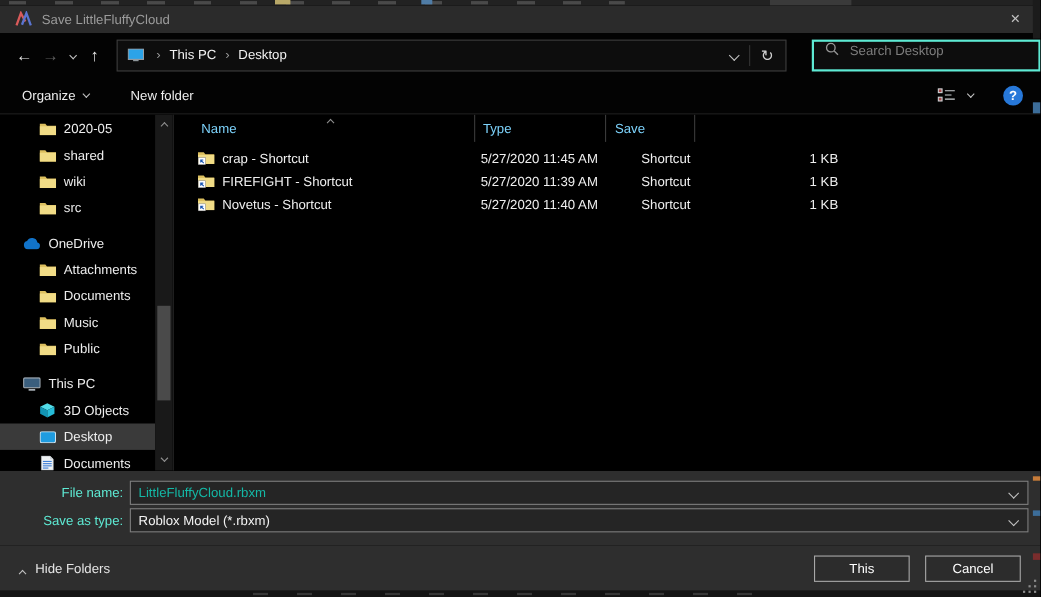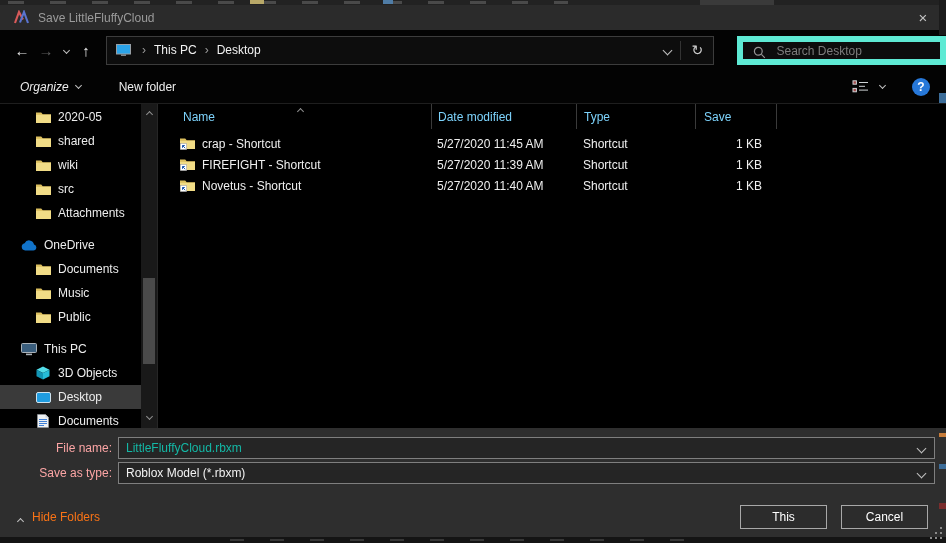--- a/index.html
+++ b/index.html
@@ -38,31 +38,31 @@
   .addr{width:610px;height:29px;box-sizing:border-box;border:1px solid #3c3c3c;background:#0d0d0d;
         display:flex;align-items:center;margin-left:8px;}
   .crumb-ico{margin:0 6px 0 9px;display:flex;align-items:center;}
   .crumb-sep{color:#9a9a9a;font-size:12px;padding:0 5px;}
   .crumb{color:#f2f2f2;font-size:12px;padding:0 3px;}
   .addr-right{margin-left:auto;display:flex;align-items:center;height:100%;}
   .addr-dd{width:26px;height:100%;display:flex;align-items:center;justify-content:center;}
   .addr-sep{width:1px;height:19px;background:#333;}
   .refresh{width:32px;height:100%;display:flex;align-items:center;justify-content:center;
            color:#cfcfcf;font-size:14px;}
-  .search{width:209px;height:29px;box-sizing:border-box;border:6px solid #5eead4;background:#0d0d0d;
-          display:flex;align-items:flex-end;margin-left:23px;}
+  .search{width:209px;height:29px;box-sizing:border-box;border:2px solid #5eead4;background:#0d0d0d;
+          display:flex;align-items:flex-start;margin-left:23px;}
   .search svg{margin:0 8px 0 10px;flex:none;}
   .search input{flex:1;background:transparent;border:none;outline:none;color:#e8e8e8;
                 font:12px "Liberation Sans",sans-serif;min-width:0;}
   .search input::placeholder{color:#7d7d7d;}
 
   
   .toolbar{height:33px;flex:none;background:#030303;display:flex;align-items:center;
            padding:0 16px 0 20px;font-size:12px;color:#ededed;}
-  .organize{display:flex;align-items:center;gap:7px;font-style:italic;}
+  .organize{display:flex;align-items:center;gap:7px;}
   .newfolder{margin-left:38px;}
   .tb-right{margin-left:auto;display:flex;align-items:center;gap:11px;}
   .help{width:18px;height:18px;border-radius:50%;background:#2778d9;color:#fff;font-weight:bold;
         font-size:12px;display:flex;align-items:center;justify-content:center;margin-left:16px;}
 
   
   .content{height:325px;flex:none;display:flex;border-top:1px solid #1e1e1e;box-sizing:border-box;
            background:#000;position:relative;overflow:hidden;}
   .sidebar{width:157px;flex:none;position:relative;overflow:hidden;}
   .si{height:24px;width:141px;box-sizing:border-box;display:flex;align-items:center;
@@ -91,31 +91,31 @@
   .lrow{display:flex;height:21px;align-items:center;color:#efefef;}
   .c-name{width:273px;box-sizing:border-box;display:flex;align-items:center;padding-left:22px;}
   .c-name .fi{margin-right:7px;display:flex;}
   .c-date{width:145px;box-sizing:border-box;padding-left:6px;}
   .c-type{width:119px;box-sizing:border-box;padding-left:7px;}
   .c-size{width:82px;box-sizing:border-box;text-align:right;padding-right:15px;}
 
   
   .fields{height:68px;flex:none;background:#2e2e2e;box-sizing:border-box;padding-top:9px;}
   .frow{display:flex;align-items:center;height:22px;margin-bottom:3px;}
-  .flabel{width:112px;flex:none;text-align:right;margin-right:6px;font-size:12px;color:#fca5a5;}
+  .flabel{width:112px;flex:none;text-align:right;margin-right:6px;font-size:12px;color:#5eead4;}
   .fctl{flex:1;margin-right:11px;height:22px;box-sizing:border-box;border:1px solid #7f7f7f;
         background:#252525;position:relative;display:flex;align-items:center;color:#f2f2f2;font-size:12px;}
   .fctl input{width:100%;height:100%;background:transparent;border:none;outline:none;color:#14b8a6;
               font:12px "Liberation Sans",sans-serif;padding:0 26px 0 7px;box-sizing:border-box;}
   .combo-text{padding-left:7px;}
   .fchev{position:absolute;right:9px;top:7px;}
 
   
   .fbar{flex:1;background:#2e2e2e;display:flex;align-items:center;padding:0 18px;box-sizing:border-box;}
-  .hidefolders{display:flex;align-items:flex-end;gap:9px;font-size:12px;color:#f97316;}
+  .hidefolders{display:flex;align-items:flex-end;gap:9px;font-size:12px;color:#e5e5e5;}
   .btns{margin-left:auto;display:flex;gap:14px;}
   .btn{width:87px;height:24px;box-sizing:border-box;border:1px solid #a8a8a8;background:#2c2c2c;
        color:#fff;font-size:12px;display:flex;align-items:center;justify-content:center;}
 
   .grip{position:absolute;right:4px;bottom:3px;width:13px;height:13px;}
   .grip i{position:absolute;width:2px;height:2px;background:#8a8a8a;display:block;}
 </style>
 </head>
 <body>
 
@@ -241,36 +241,36 @@
       </div>
       <div class="si ind34">
         <span class="ic">
             <svg width="15" height="12" viewBox="0 0 15 12">
               <path d="M0 1.5h5.2l1.5 1.8H15V12H0z" fill="#dcbf5e"></path>
               <rect y="3.8" width="15" height="8.2" fill="#f1dc86"></rect>
             </svg>
           </span>
         <span>src</span>
       </div>
-      <div class="si ind34">
-        <span class="ic">
-            <svg width="15" height="12" viewBox="0 0 15 12">
-              <path d="M0 1.5h5.2l1.5 1.8H15V12H0z" fill="#dcbf5e"></path>
-              <rect y="3.8" width="15" height="8.2" fill="#f1dc86"></rect>
-            </svg>
-          </span>
-        <span>Attachments</span>
-      </div>
       <div class="si ind20 gap">
         <span class="ic">
             <svg width="17" height="11" viewBox="0 0 17 11">
               <path d="M4.2 10.5a3.7 3.7 0 0 1-.6-7.3A5 5 0 0 1 13 4.4a3.1 3.1 0 0 1-.7 6.1z" fill="#1173c9"></path>
             </svg>
           </span>
         <span>OneDrive</span>
+      </div>
+      <div class="si ind34">
+        <span class="ic">
+            <svg width="15" height="12" viewBox="0 0 15 12">
+              <path d="M0 1.5h5.2l1.5 1.8H15V12H0z" fill="#dcbf5e"></path>
+              <rect y="3.8" width="15" height="8.2" fill="#f1dc86"></rect>
+            </svg>
+          </span>
+        <span>Attachments</span>
       </div>
       <div class="si ind34">
         <span class="ic">
             <svg width="15" height="12" viewBox="0 0 15 12">
               <path d="M0 1.5h5.2l1.5 1.8H15V12H0z" fill="#dcbf5e"></path>
               <rect y="3.8" width="15" height="8.2" fill="#f1dc86"></rect>
             </svg>
           </span>
         <span>Documents</span>
       </div>
@@ -344,23 +344,20 @@
       </div>
     </div>
 
     <div class="vdiv"></div>
 
     <div class="main">
       <div class="lhead">
         <div class="hc h-name">
           <span class="sortcaret chv up sm dark"></span>
           <span>Name</span>
-        </div>
-        <div class="hc h-date">
-          <span>Date modified</span>
         </div>
         <div class="hc h-type">
           <span>Type</span>
         </div>
         <div class="hc h-size">
           <span>Save</span>
         </div>
       </div>
 
       <div class="rows">

